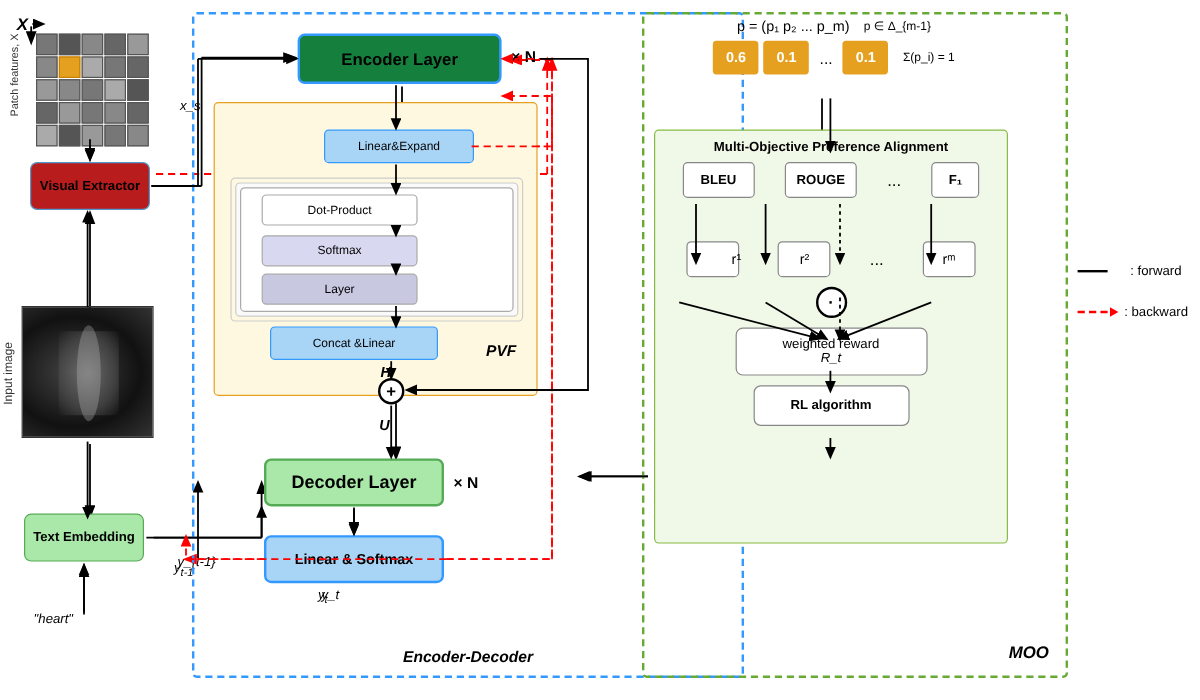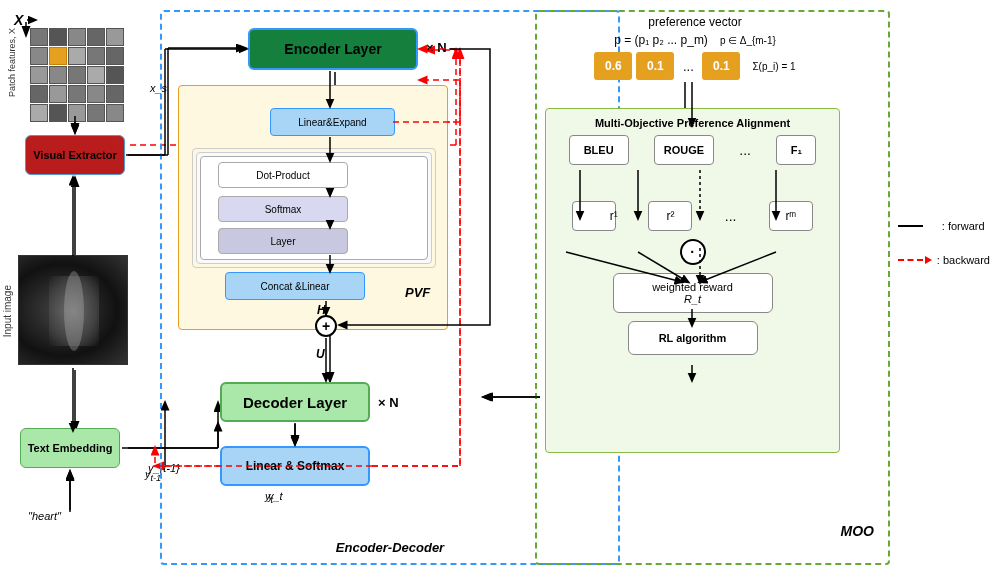--- a/index.html
+++ b/index.html
@@ -188,21 +188,21 @@
 Embedding</span>
   </div>
 
   <div style="position:absolute; left:28px; top:510px; font-size:11px; font-style:italic;">"heart"</div>
 
   <div style="position:absolute; left:160px; top:10px; width:460px; height:555px; border:2px dashed #3399ff; border-radius:4px;">
     <div style="position:absolute; bottom:8px; left:50%; transform:translateX(-50%); font-style:italic; font-weight:bold; font-size:13px;">Encoder-Decoder</div>
   </div>
 
   <div style="position:absolute; left:535px; top:10px; width:355px; height:555px; border:2px dashed #66aa33; border-radius:4px;">
-    <div style="position:absolute; bottom:24px; right:14px; font-style:italic; font-weight:bold; font-size:14px;">MOO</div>
+    <div style="position:absolute; bottom:12px; right:14px; font-style:italic; font-weight:bold; font-size:14px;">MOO</div>
   </div>
 
   <div style="position:absolute; left:248px; top:28px; width:170px; height:42px; background:#15803d; border:2px solid #3399ff; border-radius:6px; display:flex; align-items:center; justify-content:center; font-size:14px; font-weight:bold;">Encoder Layer</div>
   <div style="position:absolute; left:426px; top:40px; font-size:13px; font-weight:bold;">× N</div>
 
   <div style="position:absolute; left:178px; top:85px; width:270px; height:245px; background:#fff8e1; border:1.5px solid #e6a020; border-radius:4px;">
   </div>
   <div style="position:absolute; left:405px; top:285px; font-style:italic; font-weight:bold; font-size:13px;">PVF</div>
 
   <div style="position:absolute; left:270px; top:108px; width:125px; height:28px; background:#a8d4f5; border:1.5px solid #3399ff; border-radius:4px; display:flex; align-items:center; justify-content:center; font-size:10px;">Linear&amp;Expand</div>
@@ -223,21 +223,20 @@
 
   <div style="position:absolute; left:315px; top:315px; width:22px; height:22px; border:2px solid black; border-radius:50%; display:flex; align-items:center; justify-content:center; font-size:14px; font-weight:bold; background:white;">+</div>
 
   <div style="position:absolute; left:220px; top:382px; width:150px; height:40px; background:#aae8aa; border:2px solid #55aa55; border-radius:6px; display:flex; align-items:center; justify-content:center; font-size:15px; font-weight:bold;">Decoder Layer</div>
   <div style="position:absolute; left:378px; top:395px; font-size:13px; font-weight:bold;">× N</div>
 
   <div style="position:absolute; left:220px; top:446px; width:150px; height:40px; background:#a8d4f5; border:2px solid #3399ff; border-radius:6px; display:flex; align-items:center; justify-content:center; font-size:12px; font-weight:bold;">Linear &amp; Softmax</div>
   <div style="position:absolute; left:268px; top:490px; font-size:11px; font-style:italic;">y_t</div>
 
   <div style="position:absolute; left:555px; top:15px; width:280px;">
-    <div style="text-align:center; font-size:12px; margin-bottom:4px;">preference vector</div>
     <div style="display:flex; align-items:center; justify-content:center; gap:4px; font-size:12px; margin-bottom:5px;">
       <span>p = (p₁  p₂  ...  p_m)</span>
       <span style="font-size:10px; margin-left:8px;">p ∈ Δ_{m-1}</span>
     </div>
     <div style="display:flex; gap:4px; justify-content:center; align-items:center; margin-bottom:4px;">
       <div style="width:38px;height:28px;background:#e6a020;border-radius:3px;display:flex;align-items:center;justify-content:center;font-size:12px;font-weight:bold;color:white;">0.6</div>
       <div style="width:38px;height:28px;background:#e6a020;border-radius:3px;display:flex;align-items:center;justify-content:center;font-size:12px;font-weight:bold;color:white;">0.1</div>
       <div style="width:20px;display:flex;align-items:center;justify-content:center;font-size:13px;">...</div>
       <div style="width:38px;height:28px;background:#e6a020;border-radius:3px;display:flex;align-items:center;justify-content:center;font-size:12px;font-weight:bold;color:white;">0.1</div>
       <span style="font-size:10px; margin-left:8px;">Σ(p_i) = 1</span>

